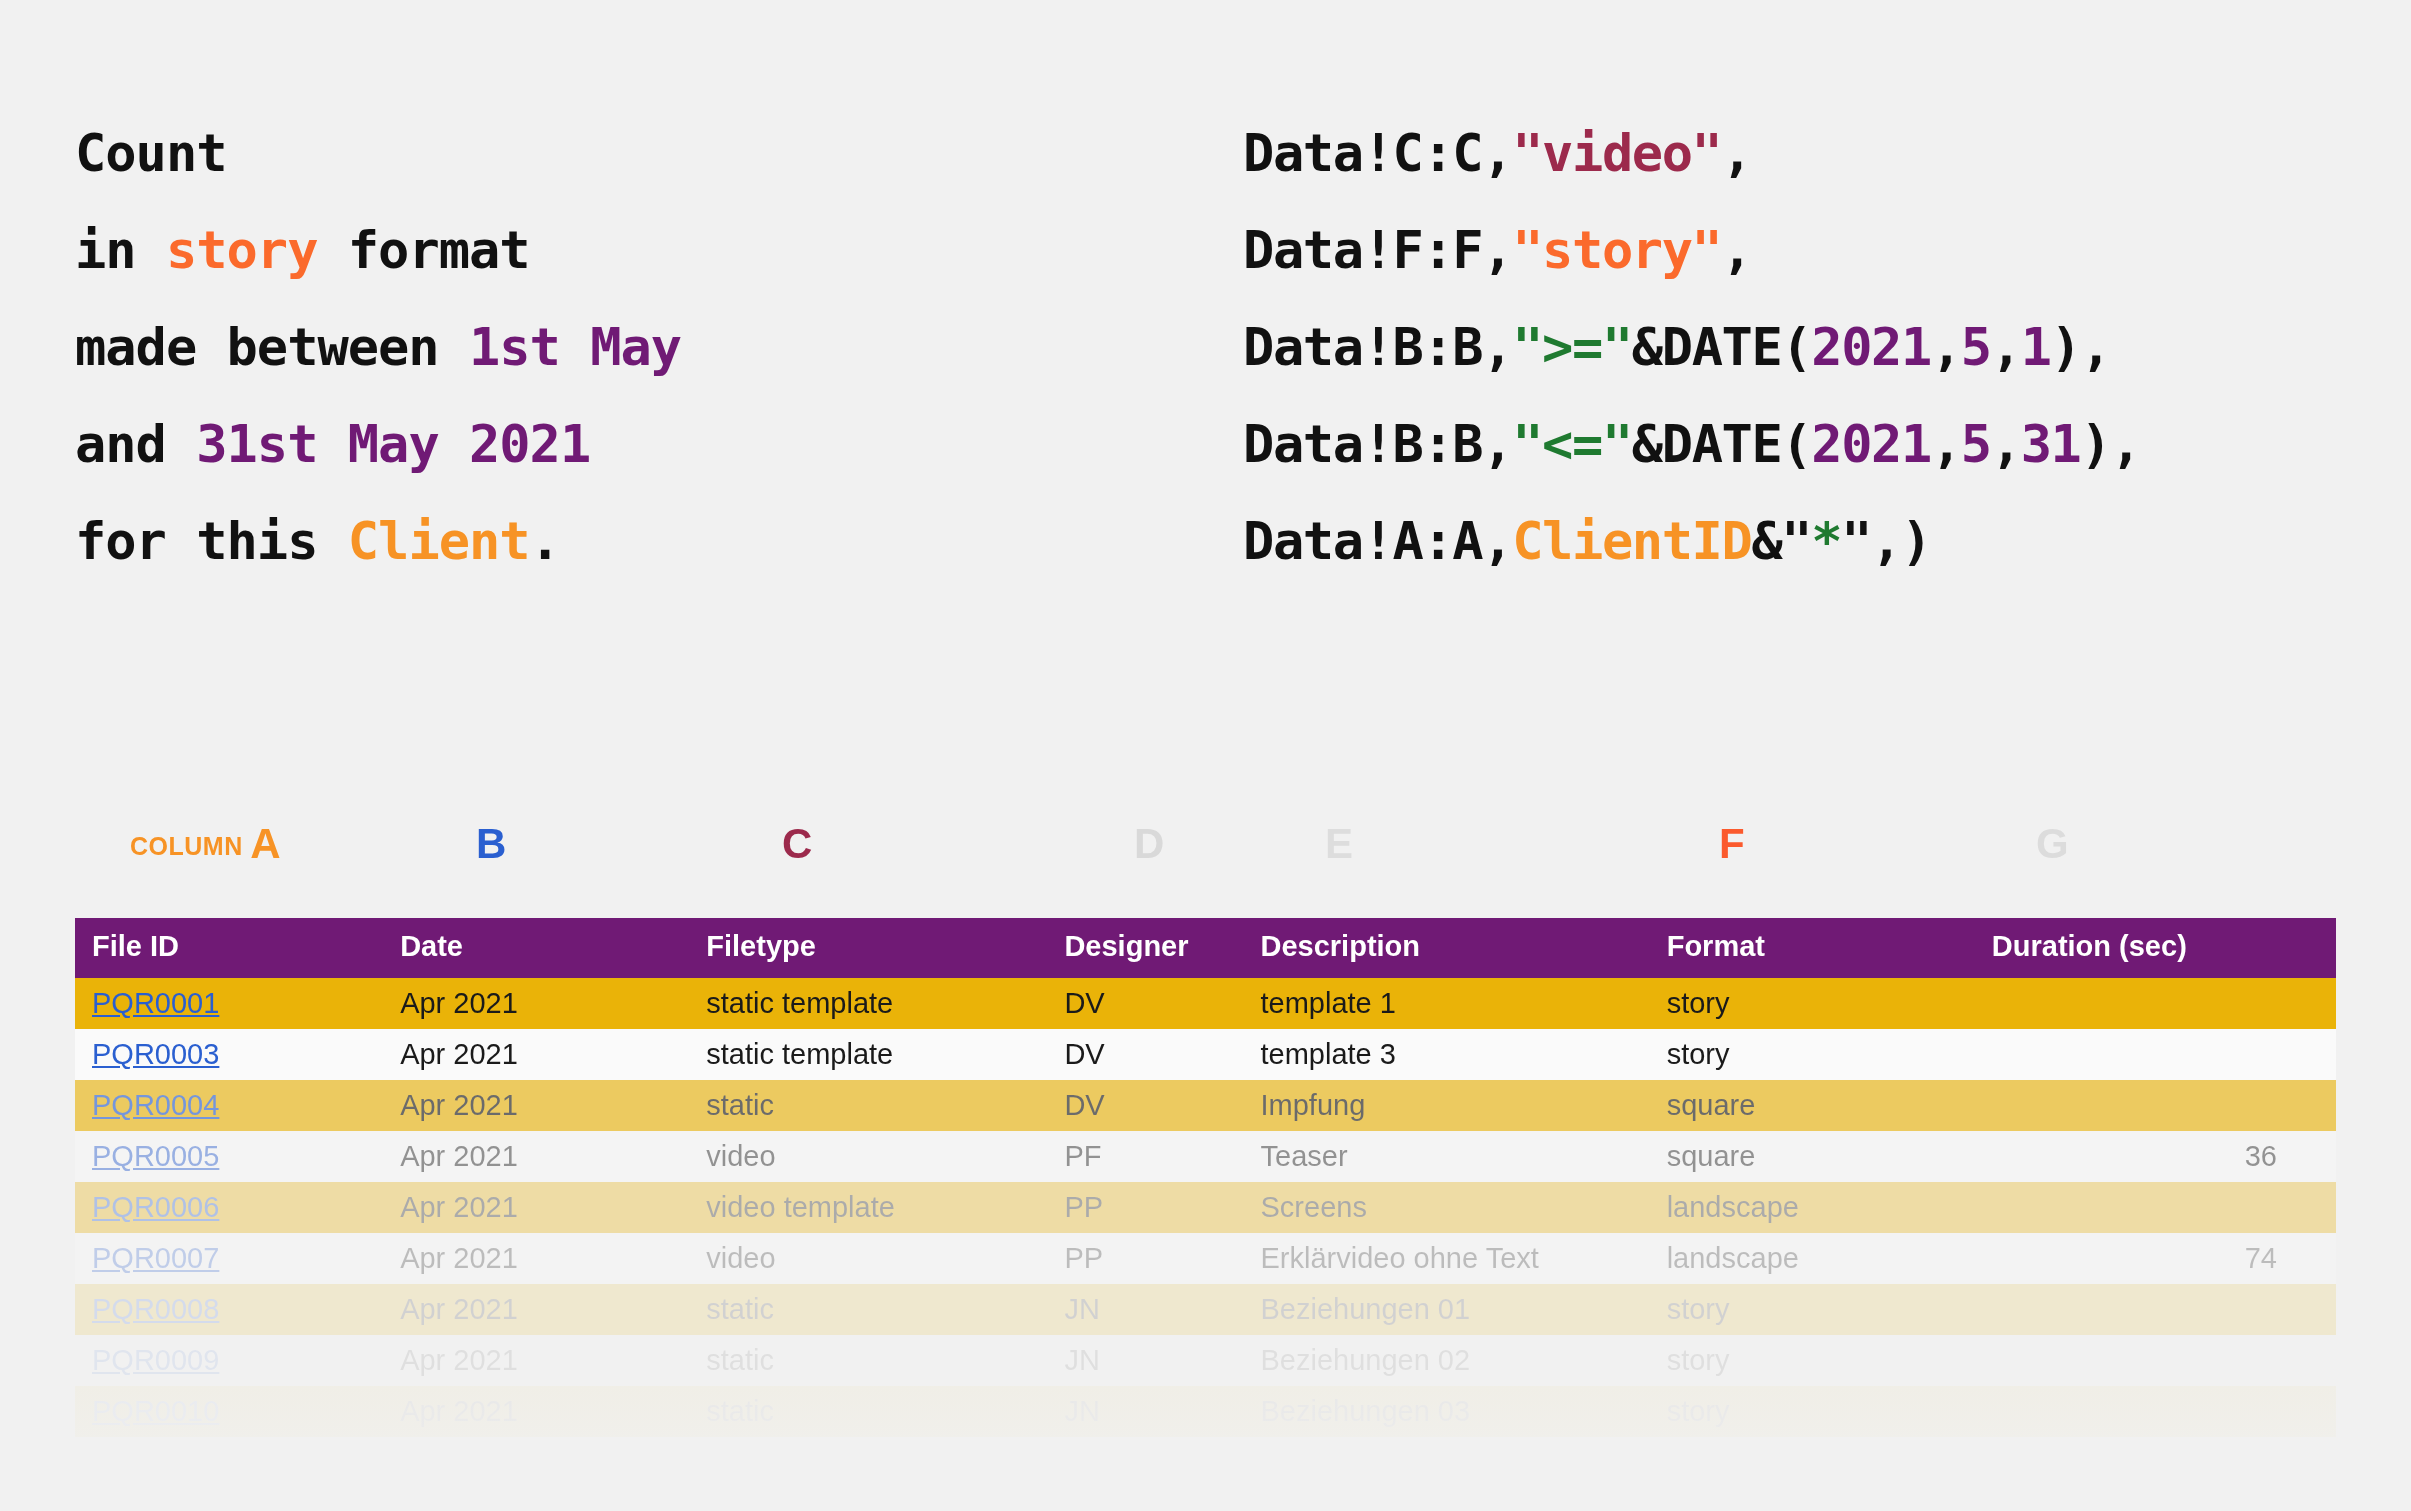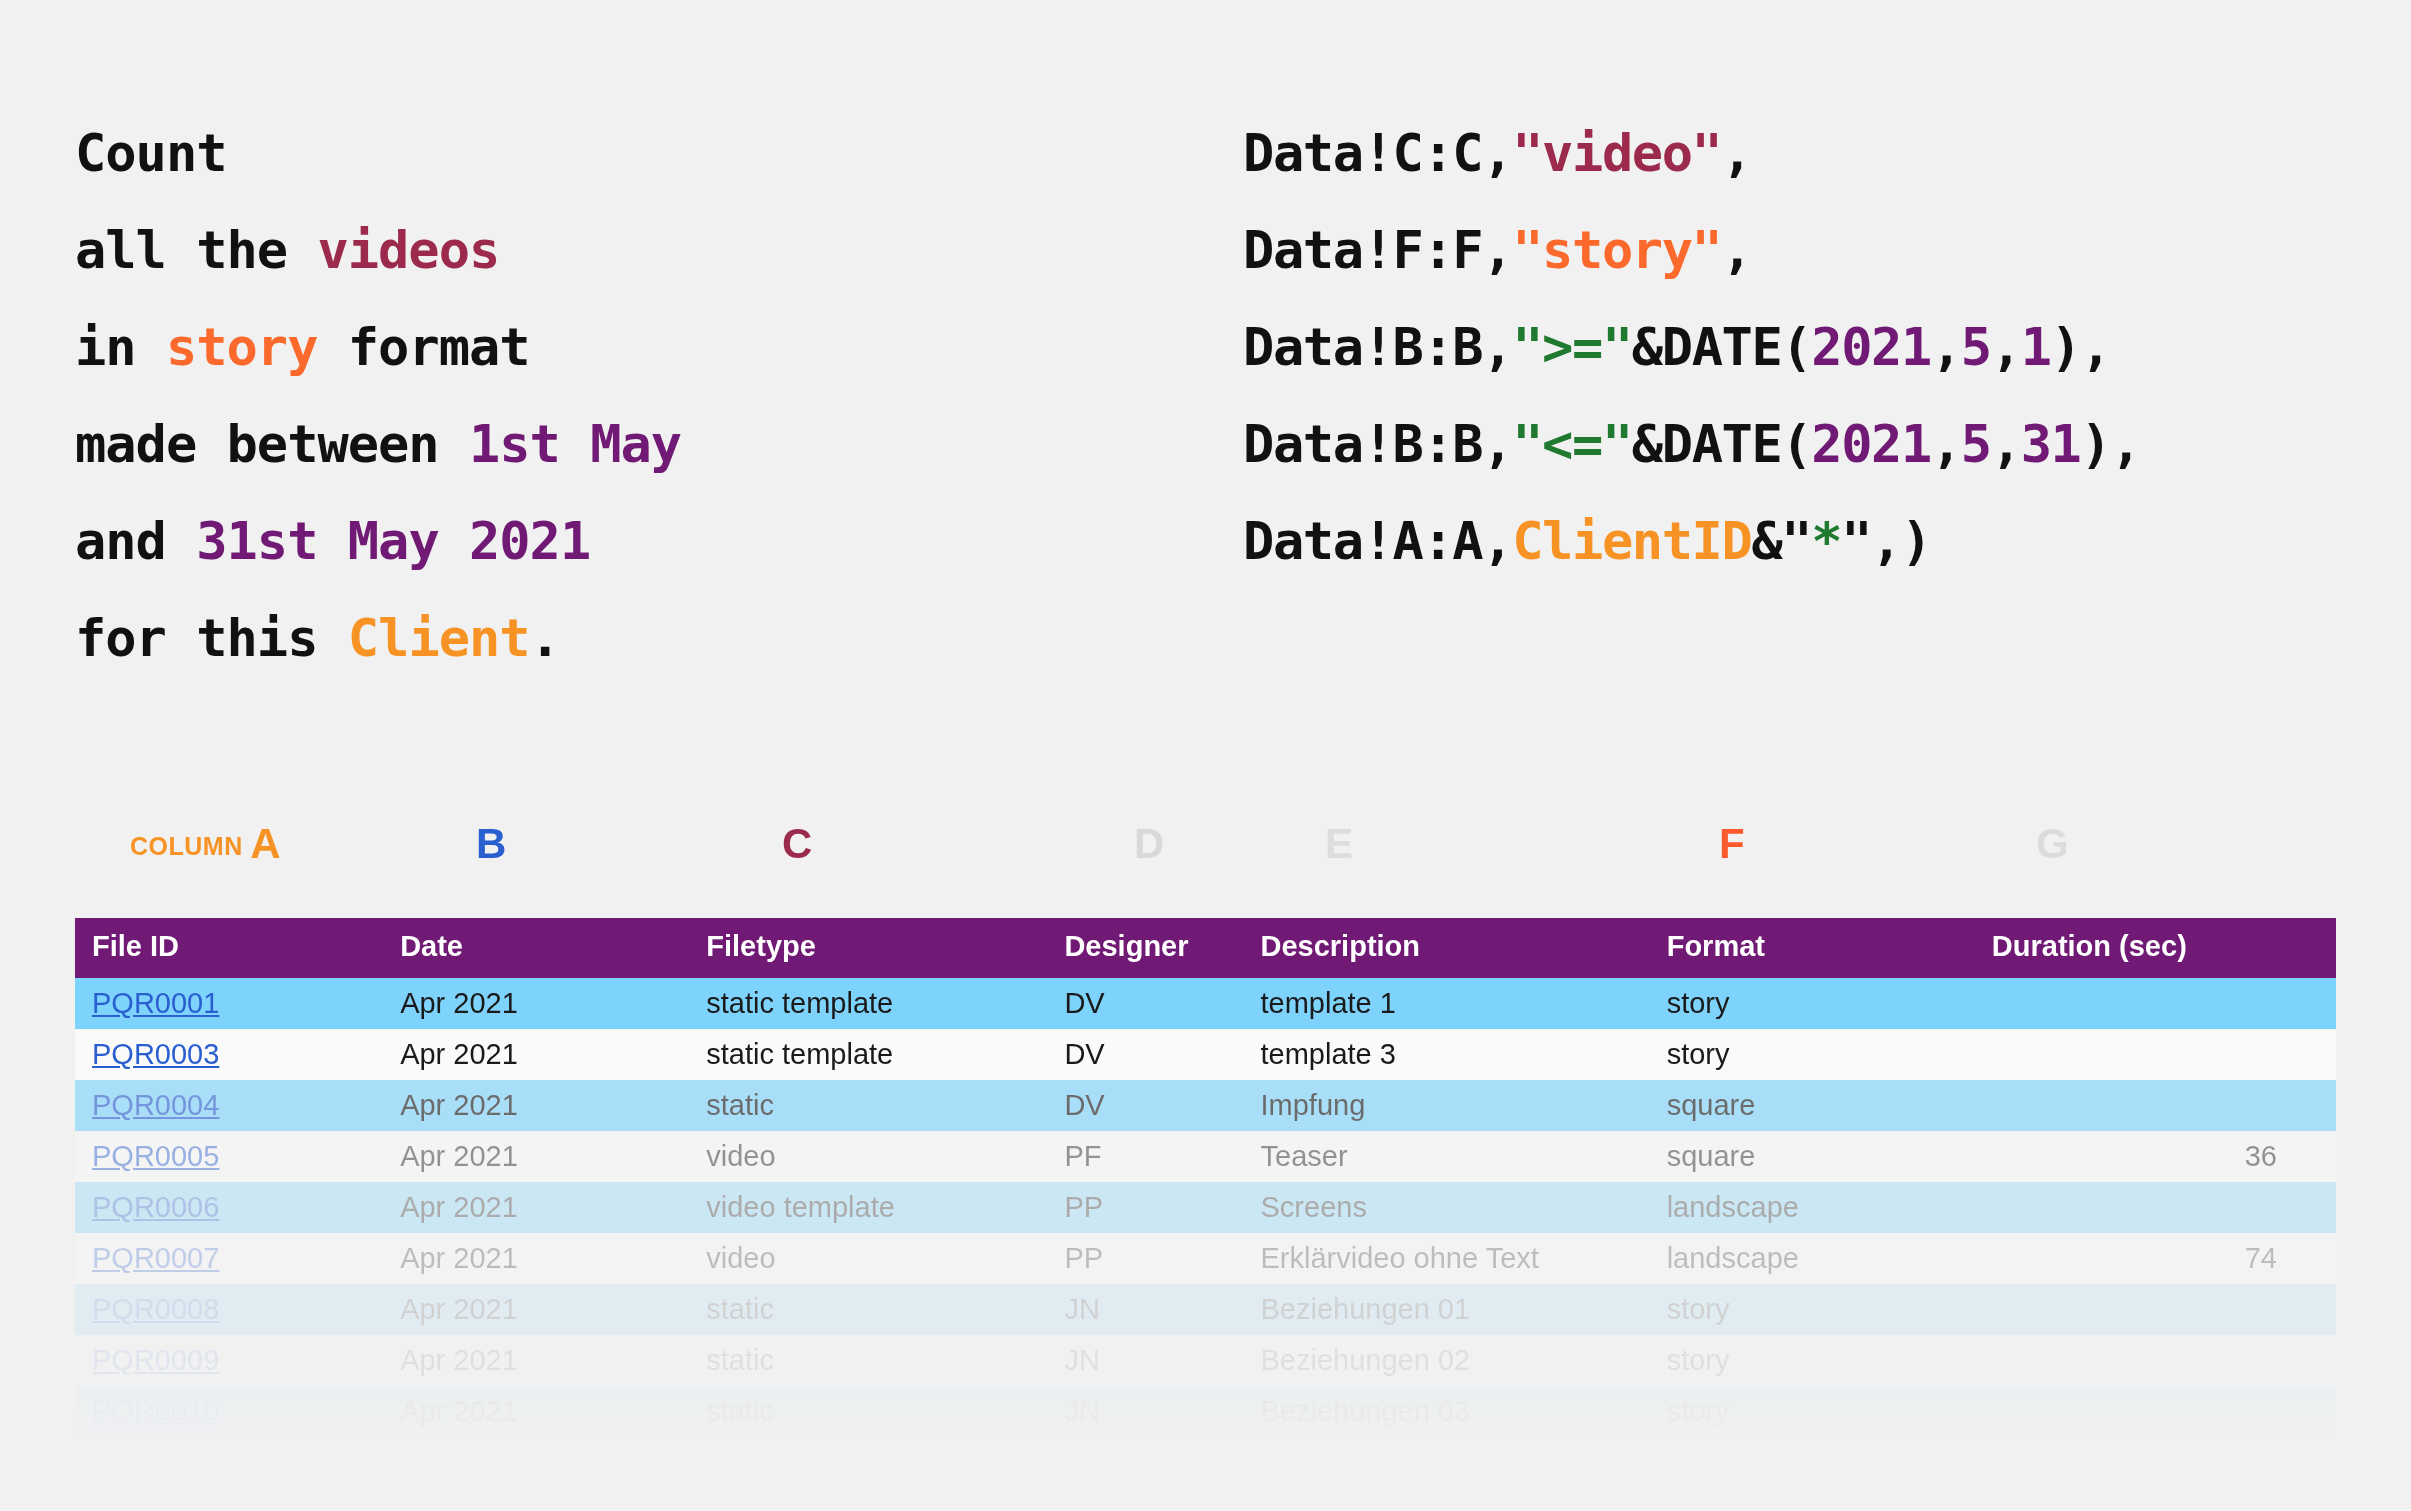--- a/index.html
+++ b/index.html
@@ -141,21 +141,21 @@
   .col-designer { width: 196px; }
   .col-desc     { width: 406px; }
   .col-format   { width: 325px; }
   .col-dur      { width: 344px; text-align: right; padding-right: 59px !important; }
 
   td.col-fileid { padding-left: 17px; }
   td.col-dur    { text-align: right; padding-right: 59px; }
 
   th.col-dur    { text-align: right; padding-right: 59px !important; }
 
-  tbody tr { background: #7dd3fc; }
+  tbody tr { background: #eab308; }
   tbody tr:nth-child(even) { background: #fafafa; }
 
   .fileid-link {
     color: #2a5fd0;
     text-decoration: underline;
     cursor: pointer;
   }
 
   
   tbody tr.f0  { opacity: 1;    }
@@ -182,21 +182,20 @@
 </style>
 </head>
 <body>
 
 <div id="page">
 
   <div class="top-section">
 
     <div class="prose-block" id="prose-block">
         <span class="ln"><span class="c-dark">Count</span></span>
-        <span class="ln"><span class="c-dark">all the </span><span class="c-maroon">videos</span></span>
         <span class="ln"><span class="c-dark">in </span><span class="c-orange">story</span><span class="c-dark"> format</span></span>
         <span class="ln"><span class="c-dark">made between </span><span class="c-blue">1st May</span></span>
         <span class="ln"><span class="c-dark">and </span><span class="c-blue">31st May 2021</span></span>
         <span class="ln"><span class="c-dark">for this </span><span class="c-amber">Client</span><span class="c-dark">.</span></span>
       </div>
 
     <div class="formula-block" id="formula-block">
         <span class="ln"><span class="c-dark">Data!C:C,</span><span class="c-maroon">"video"</span><span class="c-dark">,</span></span>
         <span class="ln"><span class="c-dark">Data!F:F,</span><span class="c-orange">"story"</span><span class="c-dark">,</span></span>
         <span class="ln"><span class="c-dark">Data!B:B,</span><span class="c-green">"&gt;="</span><span class="c-dark">&amp;DATE(</span><span class="c-blue">2021</span><span class="c-dark">,</span><span class="c-blue">5</span><span class="c-dark">,</span><span class="c-blue">1</span><span class="c-dark">),</span></span>

